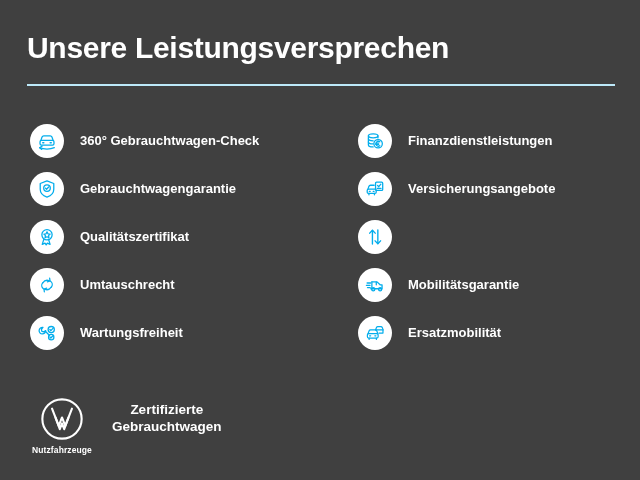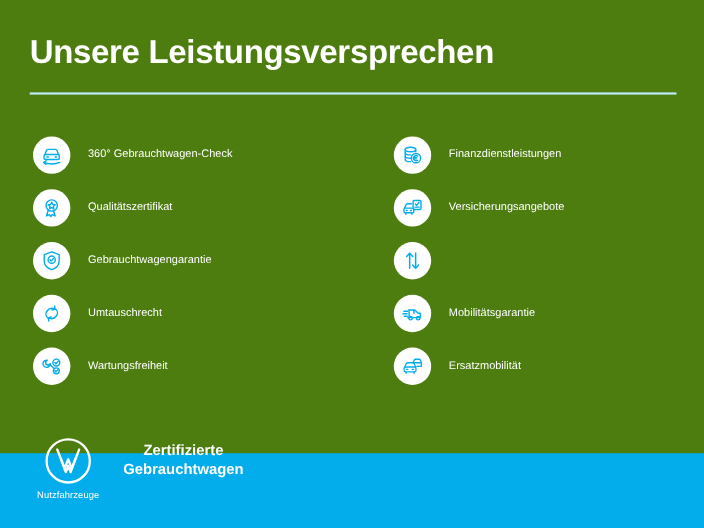--- a/index.html
+++ b/index.html
@@ -9,22 +9,22 @@
   body {
     width: 640px;
     height: 480px;
     overflow: hidden;
     font-family: "Liberation Sans", sans-serif;
     background: #03ADEC;
   }
   #slide {
     position: relative;
     width: 640px;
-    height: 412px;
-    background: #4d7c0f;
+    height: 480px;
+    background: #404040;
     box-sizing: border-box;
   }
 
   
   #page-title {
     position: absolute;
     left: 27px;
     top: 30px;
     font-size: 30px;
     font-weight: bold;
@@ -67,22 +67,22 @@
     align-items: center;
     justify-content: center;
   }
   .benefit-icon svg {
     display: block;
     width: 22px;
     height: 22px;
   }
   .benefit-label {
     margin-left: 16px;
-    font-size: 10px;
-    font-weight: normal;
+    font-size: 13px;
+    font-weight: bold;
     color: #FFFFFF;
     line-height: 16px;
     white-space: nowrap;
   }
 
   
   #footer-lockup {
     position: absolute;
     left: 30px;
     top: 396px;
@@ -96,21 +96,21 @@
     align-items: center;
   }
   #vw-logo-icon svg {
     display: block;
     width: 46px;
     height: 46px;
   }
   #vw-wordmark {
     margin-top: 3px;
     font-size: 8.5px;
-    font-weight: normal;
+    font-weight: bold;
     color: #FFFFFF;
     letter-spacing: 0.1px;
     white-space: nowrap;
   }
   #footer-text {
     margin-left: 18px;
     margin-top: 5px;
     font-size: 13.5px;
     font-weight: bold;
     color: #FFFFFF;
@@ -139,37 +139,37 @@
           <path d="M4 19.3c2.2 1 5 1.5 8 1.5s5.8-.5 8-1.5"></path>
           <path d="M6.6 17.6 4 19.3l2.3 1.9"></path>
         </svg>
       </span>
       <span class="benefit-label">360° Gebrauchtwagen-Check</span>
     </div>
 
     <div class="benefit-item">
       <span class="benefit-icon">
         <svg viewBox="0 0 24 24" fill="none" stroke="#03ADEC" stroke-width="1.4" stroke-linecap="round" stroke-linejoin="round">
+          <path d="M12 3.2 4.6 6v6.3c0 4.3 3 7.1 7.4 8.6 4.4-1.5 7.4-4.3 7.4-8.6V6z"></path>
+          <circle cx="12" cy="11" r="3.6"></circle>
+          <path d="M10.3 11 11.5 12.3 13.8 9.8"></path>
+        </svg>
+      </span>
+      <span class="benefit-label">Gebrauchtwagengarantie</span>
+    </div>
+
+    <div class="benefit-item">
+      <span class="benefit-icon">
+        <svg viewBox="0 0 24 24" fill="none" stroke="#03ADEC" stroke-width="1.4" stroke-linecap="round" stroke-linejoin="round">
           <circle cx="12" cy="9.6" r="5.6"></circle>
           <path d="M12 6.4l1.05 2.1 2.35.33-1.7 1.64.4 2.32L12 11.7l-2.1 1.09.4-2.32-1.7-1.64 2.35-.33z"></path>
           <path d="M8.6 14.3 6.8 20l3-1.4 1.3 2 1.3-2 3 1.4-1.8-5.7"></path>
         </svg>
       </span>
       <span class="benefit-label">Qualitätszertifikat</span>
-    </div>
-
-    <div class="benefit-item">
-      <span class="benefit-icon">
-        <svg viewBox="0 0 24 24" fill="none" stroke="#03ADEC" stroke-width="1.4" stroke-linecap="round" stroke-linejoin="round">
-          <path d="M12 3.2 4.6 6v6.3c0 4.3 3 7.1 7.4 8.6 4.4-1.5 7.4-4.3 7.4-8.6V6z"></path>
-          <circle cx="12" cy="11" r="3.6"></circle>
-          <path d="M10.3 11 11.5 12.3 13.8 9.8"></path>
-        </svg>
-      </span>
-      <span class="benefit-label">Gebrauchtwagengarantie</span>
     </div>
 
     <div class="benefit-item">
       <span class="benefit-icon">
         <svg viewBox="0 0 24 24" fill="none" stroke="#03ADEC" stroke-width="1.4" stroke-linecap="round" stroke-linejoin="round">
           <path d="M14.6 7.4a6 6 0 0 0-7.2 2.2"></path>
           <path d="M14.9 4.6 15.3 7.6 12.4 8.5"></path>
           <path d="M9.4 16.6a6 6 0 0 0 7.2-2.2"></path>
           <path d="M9.1 19.4 8.7 16.4 11.6 15.5"></path>
           <path d="M7.2 9.8a4.6 4.6 0 0 0 .9 6.4"></path>

